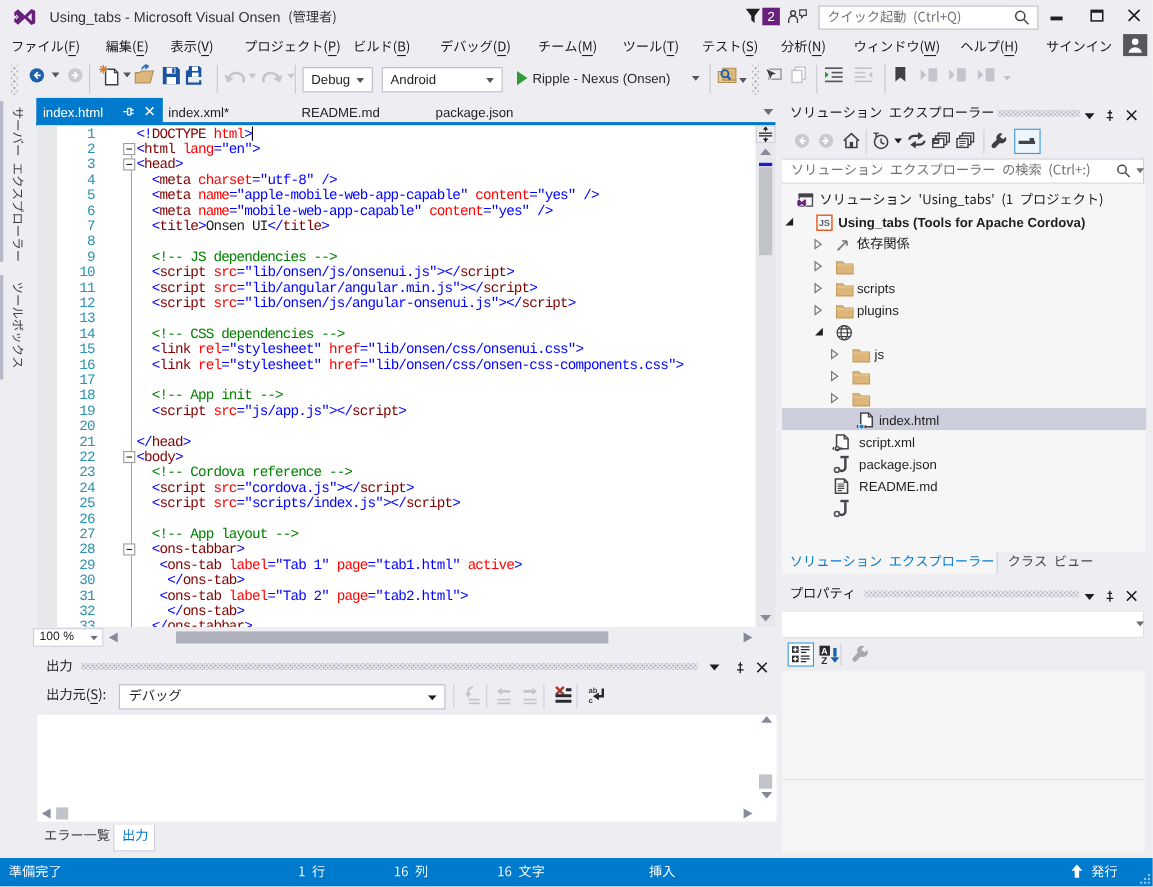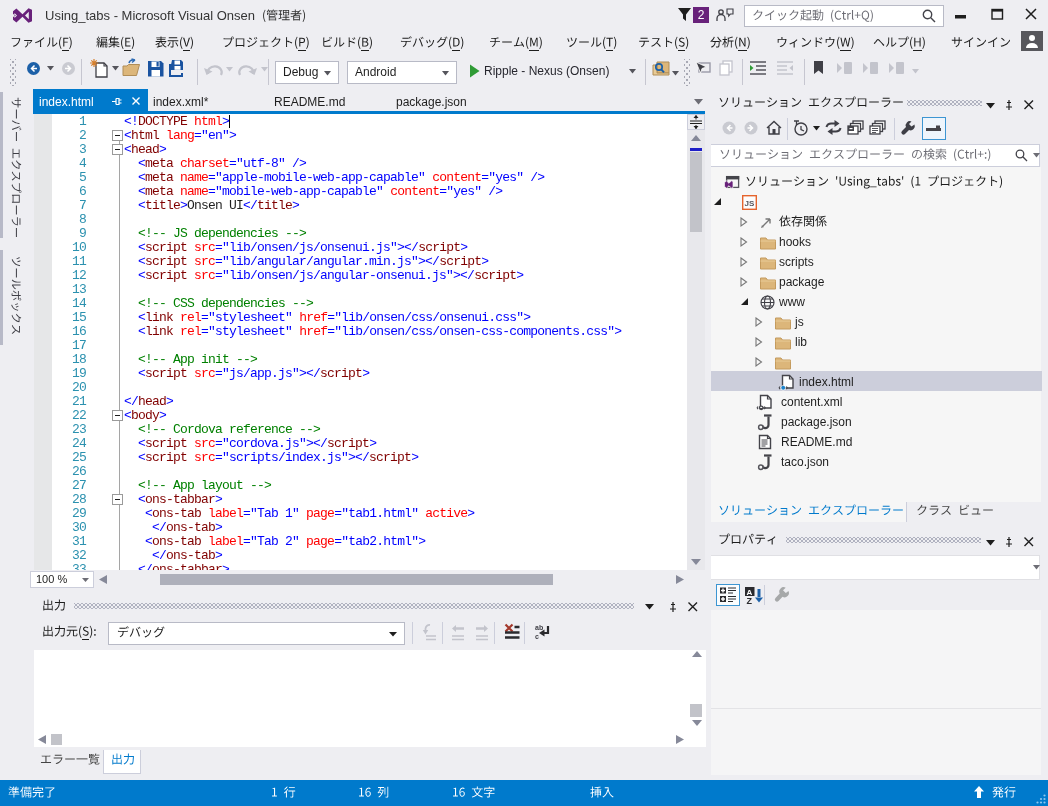--- a/index.html
+++ b/index.html
@@ -902,20 +902,21 @@
       <svg width="10" height="10" style="overflow:visible;display:block">
         <path d="M8 1 V8 H1 Z" fill="#1e1e1e"></path>
       </svg>
     </div>
     <div style="position:absolute;left:742px;top:195px;width:16px;height:15px;">
       <svg width="16" height="15" style="overflow:visible;display:block">
         <rect x="0.7" y="0.7" width="13.6" height="13.6" fill="#fdfdfd" stroke="#e5642d" stroke-width="1.4"></rect>
         <text x="7.5" y="10.8" font-family="Liberation Sans" font-size="8" font-weight="bold" fill="#55555c" text-anchor="middle">JS</text>
       </svg>
     </div>
+    <div style="position:absolute;left:762px;top:195px;width:250px;height:15px;font-size:12px;font-weight:bold;">Using_tabs (Tools for Apache Cordova)</div>
     <div style="position:absolute;left:740px;top:217px;width:8px;height:10px;">
       <svg width="8" height="10" style="overflow:visible;display:block">
         <path d="M1 1 L6.5 5 L1 9 Z" fill="none" stroke="#777" stroke-width="1.1"></path>
       </svg>
     </div>
     <div style="position:absolute;left:760px;top:215px;width:14px;height:14px;">
       <svg width="14" height="14" style="overflow:visible;display:block">
         <path d="M3 11 L10 4 M10 4 h-4.5 M10 4 v4.5" stroke="#777" stroke-width="1.4" fill="none"></path>
         <path d="M1 13 l3 -1 -2 -2 z" fill="#777"></path>
       </svg>
@@ -934,21 +935,20 @@
       <svg width="8" height="10" style="overflow:visible;display:block">
         <path d="M1 1 L6.5 5 L1 9 Z" fill="none" stroke="#777" stroke-width="1.1"></path>
       </svg>
     </div>
     <div style="position:absolute;left:760px;top:236px;width:16px;height:14px;">
       <svg width="16" height="14" style="overflow:visible;display:block">
         <path d="M0.5 2 h5.5 l1.5 2 H15.5 v9 H0.5 Z" fill="#dcb67a" stroke="#c49b5e" stroke-width="1"></path>
         <path d="M0.5 5 H15.5" stroke="#e8cb97" stroke-width="1"></path>
       </svg>
     </div>
-    <div style="position:absolute;left:779px;top:235px;width:250px;height:15px;font-size:12px;font-weight:normal;">hooks</div>
     <div style="position:absolute;left:740px;top:257px;width:8px;height:10px;">
       <svg width="8" height="10" style="overflow:visible;display:block">
         <path d="M1 1 L6.5 5 L1 9 Z" fill="none" stroke="#777" stroke-width="1.1"></path>
       </svg>
     </div>
     <div style="position:absolute;left:760px;top:256px;width:16px;height:14px;">
       <svg width="16" height="14" style="overflow:visible;display:block">
         <path d="M0.5 2 h5.5 l1.5 2 H15.5 v9 H0.5 Z" fill="#dcb67a" stroke="#c49b5e" stroke-width="1"></path>
         <path d="M0.5 5 H15.5" stroke="#e8cb97" stroke-width="1"></path>
       </svg>
@@ -958,36 +958,35 @@
       <svg width="8" height="10" style="overflow:visible;display:block">
         <path d="M1 1 L6.5 5 L1 9 Z" fill="none" stroke="#777" stroke-width="1.1"></path>
       </svg>
     </div>
     <div style="position:absolute;left:760px;top:276px;width:16px;height:14px;">
       <svg width="16" height="14" style="overflow:visible;display:block">
         <path d="M0.5 2 h5.5 l1.5 2 H15.5 v9 H0.5 Z" fill="#dcb67a" stroke="#c49b5e" stroke-width="1"></path>
         <path d="M0.5 5 H15.5" stroke="#e8cb97" stroke-width="1"></path>
       </svg>
     </div>
-    <div style="position:absolute;left:779px;top:275px;width:250px;height:15px;font-size:12px;font-weight:normal;">package</div>
+    <div style="position:absolute;left:779px;top:275px;width:250px;height:15px;font-size:12px;font-weight:normal;">plugins</div>
     <div style="position:absolute;left:740px;top:297px;width:10px;height:10px;">
       <svg width="10" height="10" style="overflow:visible;display:block">
         <path d="M8 1 V8 H1 Z" fill="#1e1e1e"></path>
       </svg>
     </div>
     <div style="position:absolute;left:760px;top:295px;width:15px;height:15px;">
       <svg width="15" height="15" style="overflow:visible;display:block">
         <g fill="none" stroke="#3f3f46" stroke-width="1.1">
           <circle cx="7.5" cy="7.5" r="6.5"></circle>
           <ellipse cx="7.5" cy="7.5" rx="3" ry="6.5"></ellipse>
           <path d="M1 7.5 h13 M2 4 h11 M2 11 h11"></path>
         </g>
       </svg>
     </div>
-    <div style="position:absolute;left:779px;top:295px;width:250px;height:15px;font-size:12px;font-weight:normal;">www</div>
     <div style="position:absolute;left:755px;top:317px;width:8px;height:10px;">
       <svg width="8" height="10" style="overflow:visible;display:block">
         <path d="M1 1 L6.5 5 L1 9 Z" fill="none" stroke="#777" stroke-width="1.1"></path>
       </svg>
     </div>
     <div style="position:absolute;left:775px;top:316px;width:16px;height:14px;">
       <svg width="16" height="14" style="overflow:visible;display:block">
         <path d="M0.5 2 h5.5 l1.5 2 H15.5 v9 H0.5 Z" fill="#dcb67a" stroke="#c49b5e" stroke-width="1"></path>
         <path d="M0.5 5 H15.5" stroke="#e8cb97" stroke-width="1"></path>
       </svg>
@@ -997,21 +996,20 @@
       <svg width="8" height="10" style="overflow:visible;display:block">
         <path d="M1 1 L6.5 5 L1 9 Z" fill="none" stroke="#777" stroke-width="1.1"></path>
       </svg>
     </div>
     <div style="position:absolute;left:775px;top:336px;width:16px;height:14px;">
       <svg width="16" height="14" style="overflow:visible;display:block">
         <path d="M0.5 2 h5.5 l1.5 2 H15.5 v9 H0.5 Z" fill="#dcb67a" stroke="#c49b5e" stroke-width="1"></path>
         <path d="M0.5 5 H15.5" stroke="#e8cb97" stroke-width="1"></path>
       </svg>
     </div>
-    <div style="position:absolute;left:795px;top:335px;width:250px;height:15px;font-size:12px;font-weight:normal;">lib</div>
     <div style="position:absolute;left:755px;top:357px;width:8px;height:10px;">
       <svg width="8" height="10" style="overflow:visible;display:block">
         <path d="M1 1 L6.5 5 L1 9 Z" fill="none" stroke="#777" stroke-width="1.1"></path>
       </svg>
     </div>
     <div style="position:absolute;left:775px;top:356px;width:16px;height:14px;">
       <svg width="16" height="14" style="overflow:visible;display:block">
         <path d="M0.5 2 h5.5 l1.5 2 H15.5 v9 H0.5 Z" fill="#dcb67a" stroke="#c49b5e" stroke-width="1"></path>
         <path d="M0.5 5 H15.5" stroke="#e8cb97" stroke-width="1"></path>
       </svg>
@@ -1028,21 +1026,21 @@
     <div style="position:absolute;left:799px;top:375px;width:250px;height:15px;font-size:12px;font-weight:normal;">index.html</div>
     <div style="position:absolute;left:757px;top:394px;width:16px;height:17px;">
       <svg width="16" height="17" style="overflow:visible;display:block">
         <path d="M3.5 1.5 h7 l3.5 3.5 v9 h-10.5 z" fill="#fff" stroke="#44444a" stroke-width="1.4"></path>
         <path d="M10.5 1.5 v3.5 h3.5" fill="none" stroke="#44444a" stroke-width="1.2"></path>
         <circle cx="4.2" cy="13.8" r="2.4" fill="#44444a"></circle>
         <rect x="3.2" y="12.8" width="2" height="1.2" fill="#f6f6f6"></rect>
         <path d="M1 12.5 l-0.8 1.3 0.8 1.3 M7.4 12.5 l0.8 1.3 -0.8 1.3" stroke="#44444a" stroke-width="1.1" fill="none"></path>
       </svg>
     </div>
-    <div style="position:absolute;left:781px;top:395px;width:250px;height:15px;font-size:12px;font-weight:normal;">content.xml</div>
+    <div style="position:absolute;left:781px;top:395px;width:250px;height:15px;font-size:12px;font-weight:normal;">script.xml</div>
     <div style="position:absolute;left:757px;top:414px;width:16px;height:16px;">
       <svg width="16" height="16" style="overflow:visible;display:block">
         <path d="M11.5 2.5 v8.5 a3.2 3.2 0 0 1 -6.4 0" fill="none" stroke="#44444a" stroke-width="2.2"></path>
         <path d="M7 1.5 h7.5" stroke="#44444a" stroke-width="2.2"></path>
         <circle cx="3.8" cy="13.2" r="2.2" fill="#f6f6f6" stroke="#55555c" stroke-width="1.5"></circle>
       </svg>
     </div>
     <div style="position:absolute;left:781px;top:415px;width:250px;height:15px;font-size:12px;font-weight:normal;">package.json</div>
     <div style="position:absolute;left:757px;top:434px;width:16px;height:16px;">
       <svg width="16" height="16" style="overflow:visible;display:block">
@@ -1052,21 +1050,20 @@
       </svg>
     </div>
     <div style="position:absolute;left:781px;top:435px;width:250px;height:15px;font-size:12px;font-weight:normal;">README.md</div>
     <div style="position:absolute;left:757px;top:454px;width:16px;height:16px;">
       <svg width="16" height="16" style="overflow:visible;display:block">
         <path d="M11.5 2.5 v8.5 a3.2 3.2 0 0 1 -6.4 0" fill="none" stroke="#44444a" stroke-width="2.2"></path>
         <path d="M7 1.5 h7.5" stroke="#44444a" stroke-width="2.2"></path>
         <circle cx="3.8" cy="13.2" r="2.2" fill="#f6f6f6" stroke="#55555c" stroke-width="1.5"></circle>
       </svg>
     </div>
-    <div style="position:absolute;left:781px;top:455px;width:250px;height:15px;font-size:12px;font-weight:normal;">taco.json</div>
     <div style="position:absolute;left:711px;top:502px;width:337px;height:20px;background:#eeeef2;"></div>
     <div style="position:absolute;left:711px;top:502px;width:195px;height:20px;background:#f6f6f6;"></div>
     <div style="position:absolute;left:718px;top:504px;width:188px;height:16px;">
       <svg width="186.0" height="15.0" style="overflow:visible;display:block">
         <g fill="#007acc" transform="translate(0,10.56) scale(0.1200,-0.1200)">
           <use href="#g65" x="0.0"></use>
           <use href="#g66" x="100.0"></use>
           <use href="#g67" x="200.0"></use>
           <use href="#g38" x="300.0"></use>
           <use href="#g68" x="400.0"></use>

